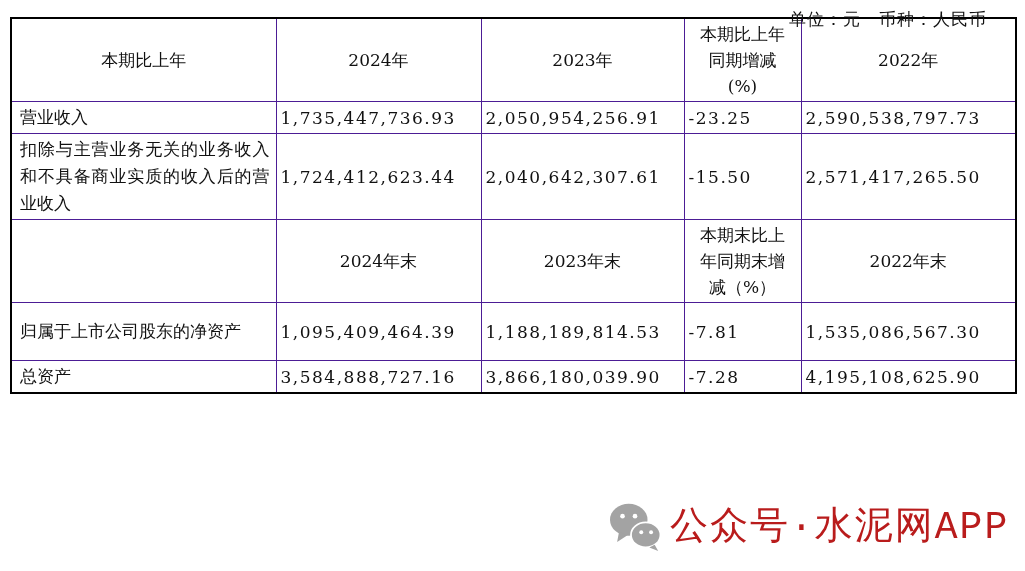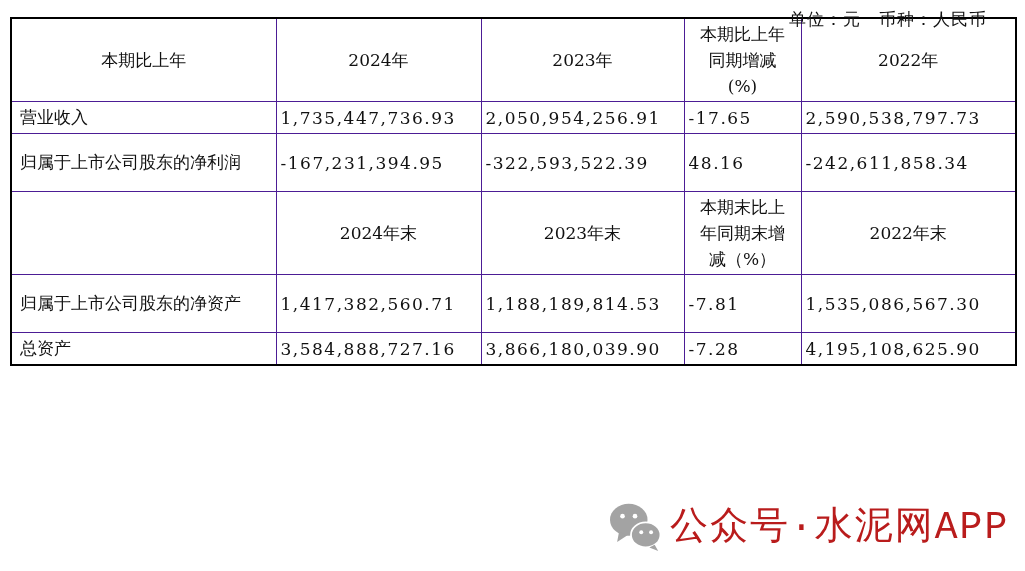--- a/index.html
+++ b/index.html
@@ -96,48 +96,48 @@
       <td class="hdr">本期比上年
 同期增减
 (%)</td>
       <td class="hdr">2022年</td>
     </tr>
 
     <tr class="h30">
       <td class="lbl">营业收入</td>
       <td class="num">1,735,447,736.93</td>
       <td class="num">2,050,954,256.91</td>
-      <td class="num pct">-17.65</td>
+      <td class="num pct">-23.25</td>
       <td class="num">2,590,538,797.73</td>
     </tr>
 
+    <tr class="h85">
+      <td class="lbl">扣除与主营业务无关的业务收入和不具备商业实质的收入后的营业收入</td>
+      <td class="num">1,724,412,623.44</td>
+      <td class="num">2,040,642,307.61</td>
+      <td class="num pct">-15.50</td>
+      <td class="num">2,571,417,265.50</td>
+    </tr>
 
-    <tr class="h58">
-      <td class="lbl">归属于上市公司股东的净利润</td>
-      <td class="num">-167,231,394.95</td>
-      <td class="num">-322,593,522.39</td>
-      <td class="num pct">48.16</td>
-      <td class="num">-242,611,858.34</td>
-    </tr>
 
 
 
     <tr class="h83">
       <td class="hdr"></td>
       <td class="hdr">2024年末</td>
       <td class="hdr">2023年末</td>
       <td class="hdr">本期末比上
 年同期末增
 减（%）</td>
       <td class="hdr">2022年末</td>
     </tr>
 
     <tr class="h57">
       <td class="lbl">归属于上市公司股东的净资产</td>
-      <td class="num">1,417,382,560.71</td>
+      <td class="num">1,095,409,464.39</td>
       <td class="num">1,188,189,814.53</td>
       <td class="num pct">-7.81</td>
       <td class="num">1,535,086,567.30</td>
     </tr>
 
     <tr class="h27">
       <td class="lbl">总资产</td>
       <td class="num">3,584,888,727.16</td>
       <td class="num">3,866,180,039.90</td>
       <td class="num pct">-7.28</td>

